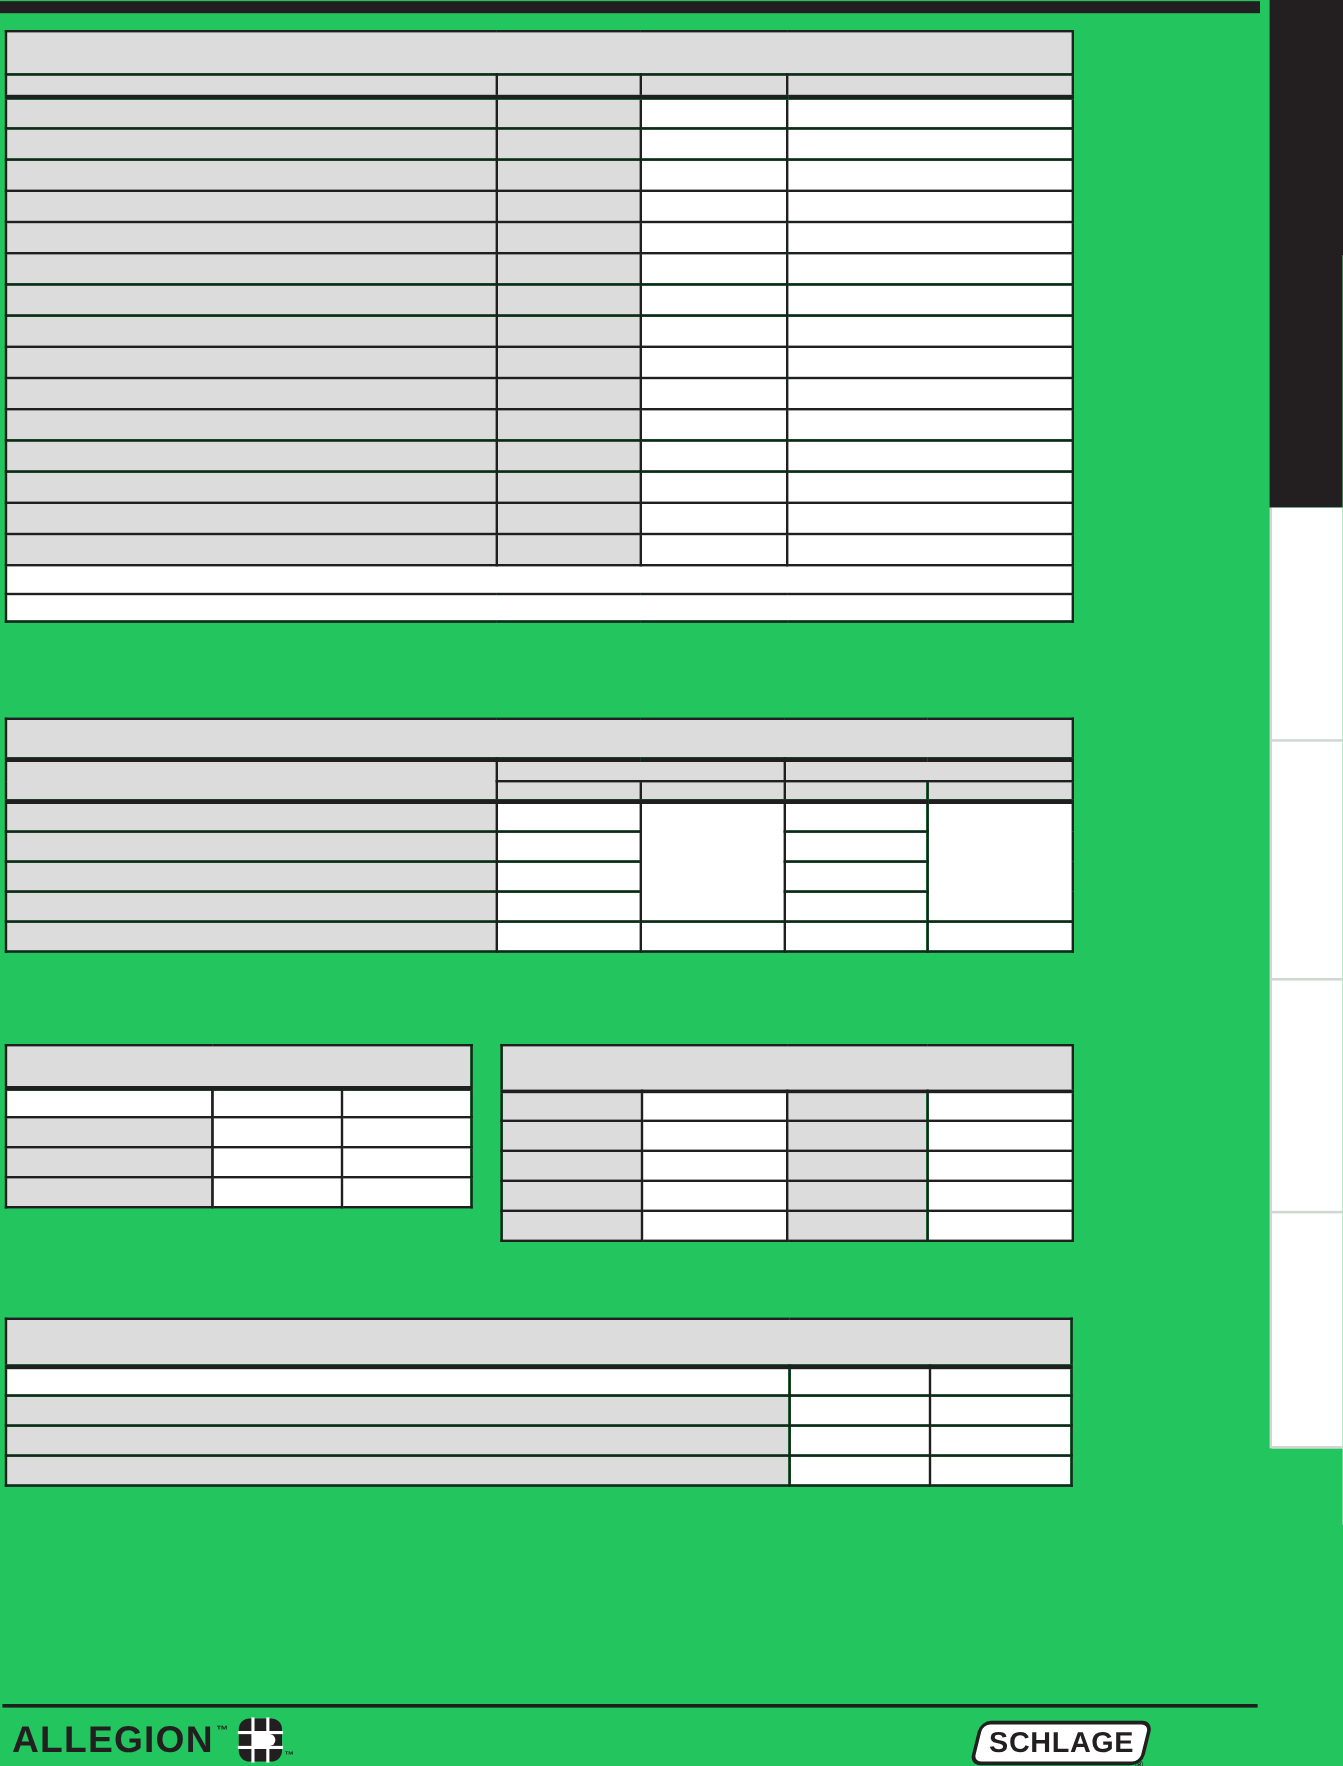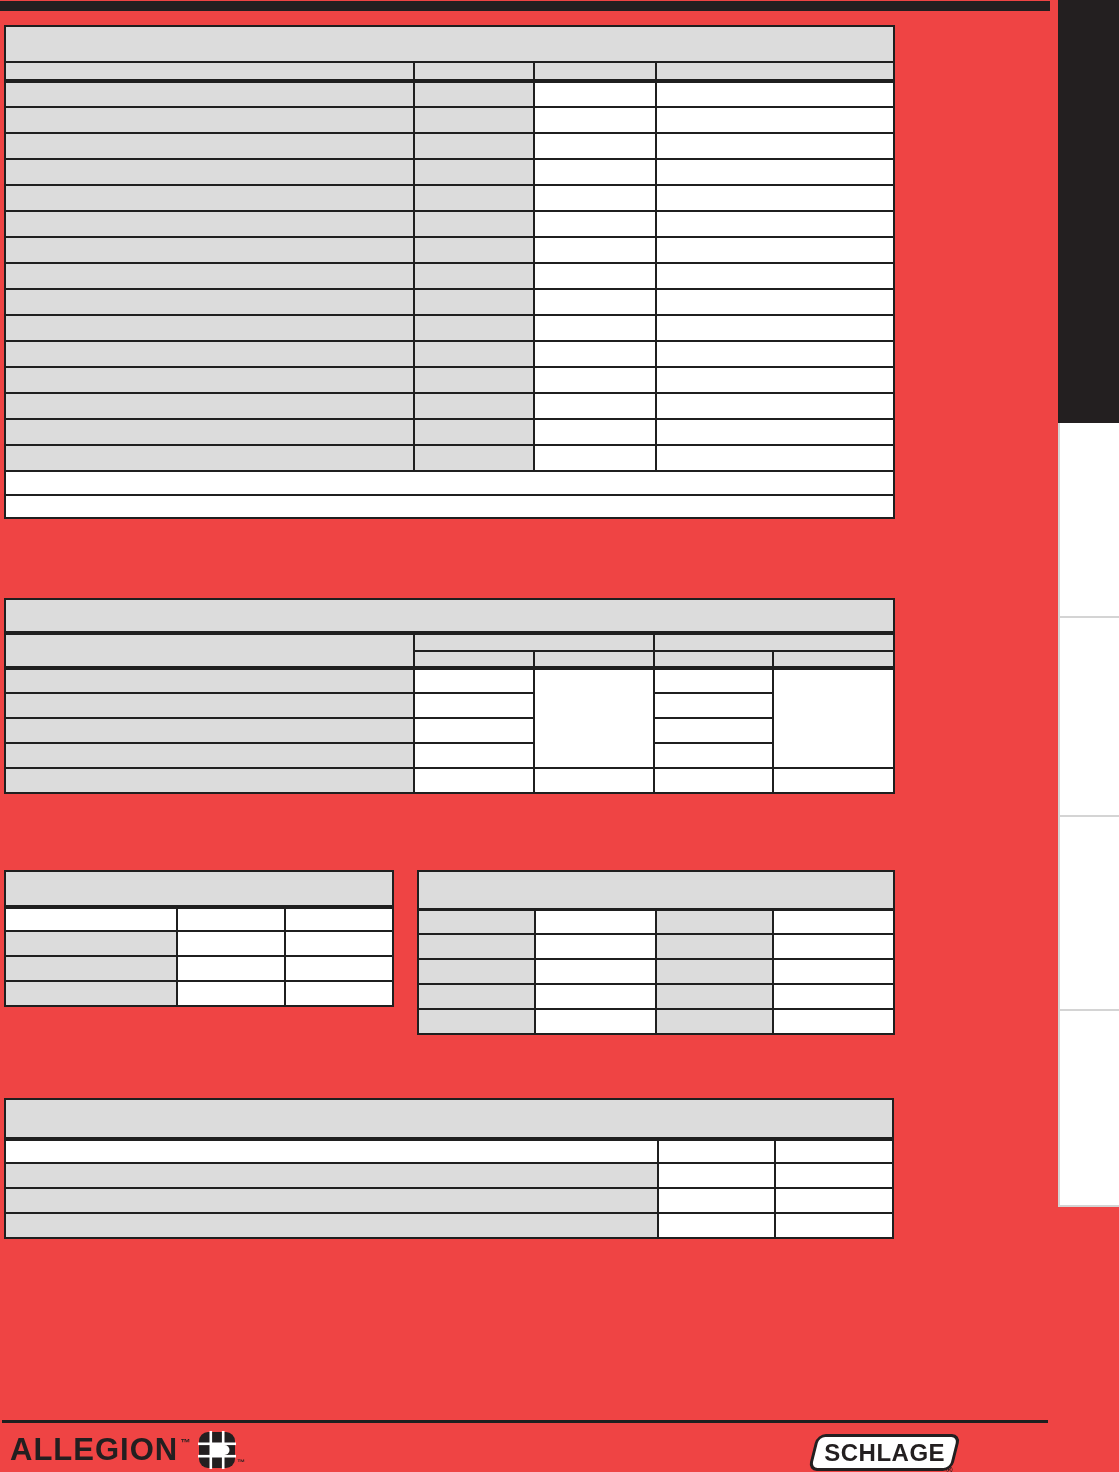--- a/index.html
+++ b/index.html
@@ -1,16 +1,16 @@
 <!DOCTYPE html>
 <html><head>
 <meta charset="utf-8">
 <style>
   html,body{margin:0;padding:0;background:#ffffff;}
-  #canvas{position:relative;width:1119px;height:1472px;background:#ef4444;overflow:hidden;
+  #canvas{position:relative;width:1119px;height:1472px;background:#22c55e;overflow:hidden;
           font-family:"Liberation Sans", sans-serif;color:#231f20;}
 
   
   .topbar{position:absolute;left:0;top:1px;width:1050px;height:10px;background:#231f20;}
   .side-black{position:absolute;left:1058px;top:0;width:61px;height:423px;background:#231f20;}
   .side-tabs{position:absolute;left:1058px;top:423px;width:59px;border-left:2px solid #d4d4d4;}
   .side-tab{border-bottom:2px solid #d4d4d4;background:#ffffff;}
 
   
   table{border-collapse:collapse;table-layout:fixed;position:absolute;}

